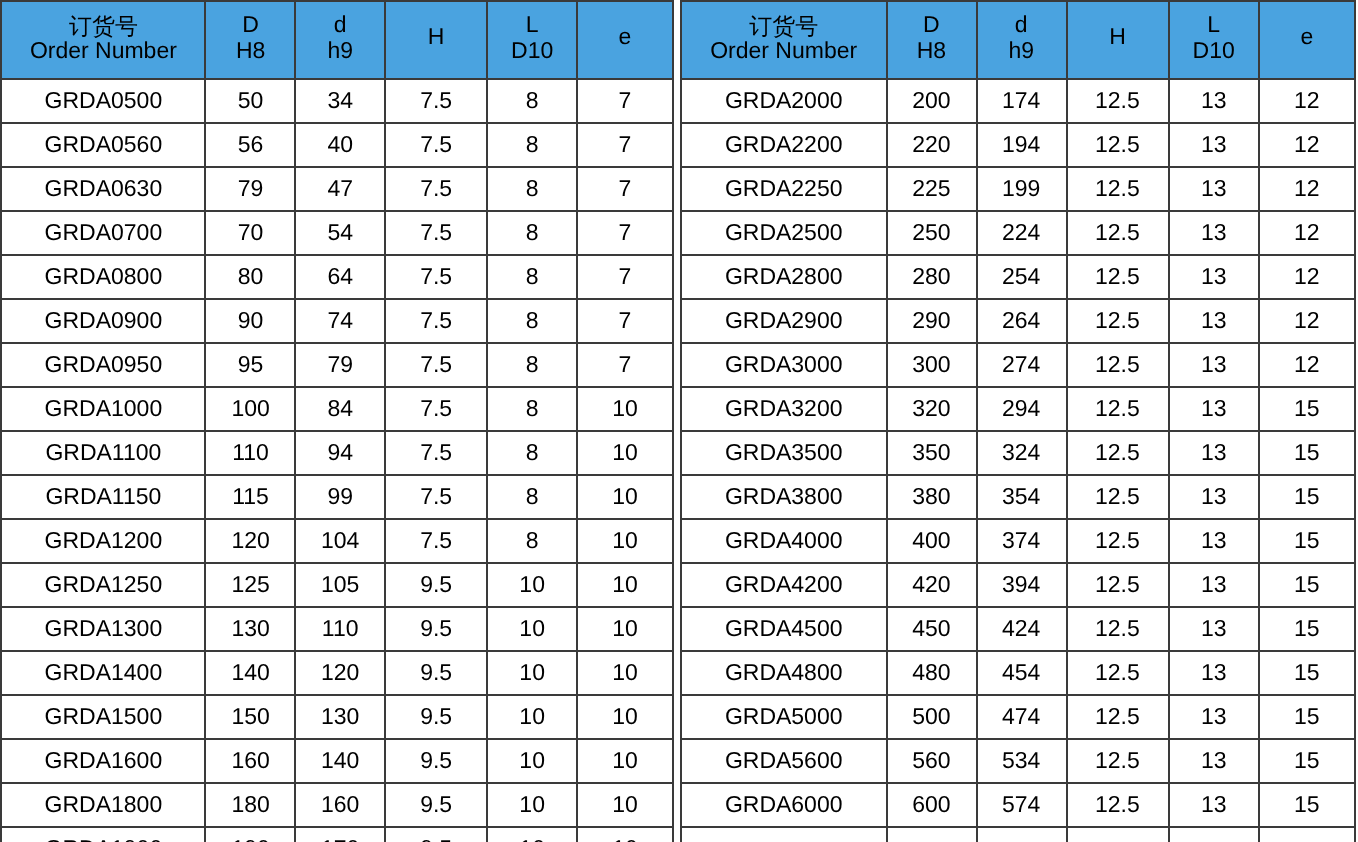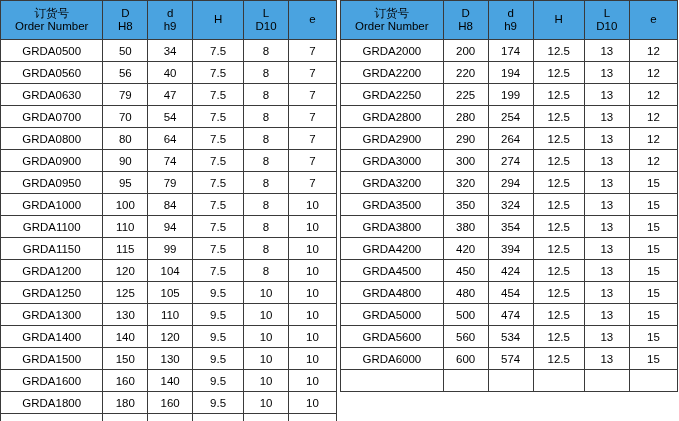--- a/index.html
+++ b/index.html
@@ -346,20 +346,28 @@
           </tr>
           <tr>
             <td class="order-cell">GRDA2250</td>
             <td>225</td>
             <td>199</td>
             <td>12.5</td>
             <td>13</td>
             <td>12</td>
           </tr>
           <tr>
+            <td class="order-cell">GRDA2500</td>
+            <td>250</td>
+            <td>224</td>
+            <td>12.5</td>
+            <td>13</td>
+            <td>12</td>
+          </tr>
+          <tr>
             <td class="order-cell">GRDA2800</td>
             <td>280</td>
             <td>254</td>
             <td>12.5</td>
             <td>13</td>
             <td>12</td>
           </tr>
           <tr>
             <td class="order-cell">GRDA2900</td>
             <td>290</td>
@@ -394,20 +402,28 @@
           </tr>
           <tr>
             <td class="order-cell">GRDA3800</td>
             <td>380</td>
             <td>354</td>
             <td>12.5</td>
             <td>13</td>
             <td>15</td>
           </tr>
           <tr>
+            <td class="order-cell">GRDA4000</td>
+            <td>400</td>
+            <td>374</td>
+            <td>12.5</td>
+            <td>13</td>
+            <td>15</td>
+          </tr>
+          <tr>
             <td class="order-cell">GRDA4200</td>
             <td>420</td>
             <td>394</td>
             <td>12.5</td>
             <td>13</td>
             <td>15</td>
           </tr>
           <tr>
             <td class="order-cell">GRDA4500</td>
             <td>450</td>

